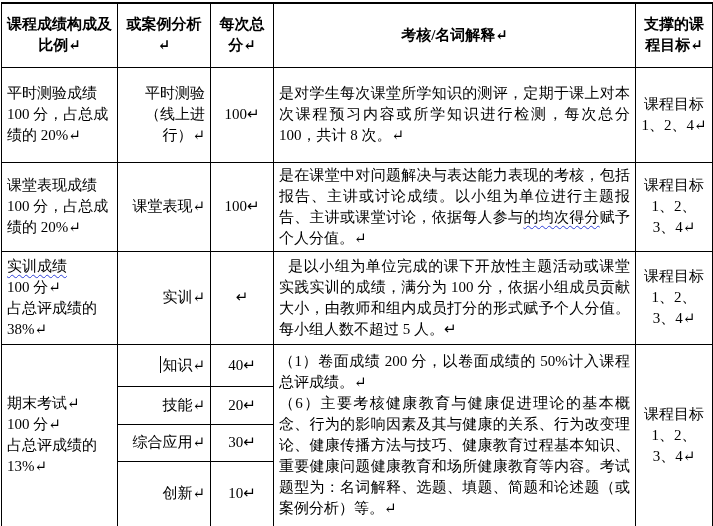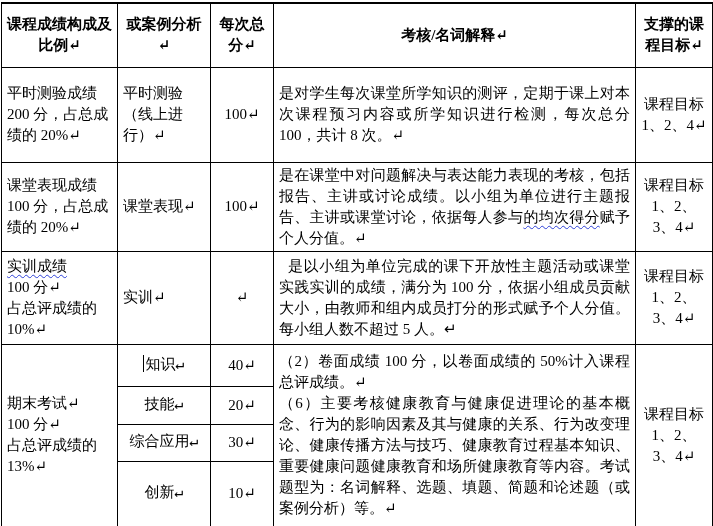--- a/index.html
+++ b/index.html
@@ -32,25 +32,25 @@
     vertical-align: middle;
     overflow: hidden;
   }
   tr.hdr td {
     font-weight: bold;
     text-align: center;
     line-height: 21px;
     padding: 2px 3px;
   }
   td.c1 { text-align: left; padding: 2px 6px; }
-  td.c2 { text-align: left; padding: 2px 7px; }
-  td.c3 { text-align: center; }
+  td.c2 { text-align: right; padding: 2px 7px; }
+  td.c3 { text-align: center; font-family: Liberation Serif, serif; }
   td.c4 { text-align: justify; padding: 2px 6px; }
   td.c5 { text-align: center; padding: 2px 4px; }
-  td.sub-label { text-align: center; padding: 2px 4px; font-family: Liberation Mono, monospace; }
+  td.sub-label { text-align: right; padding: 2px 4px; }
   .indent-first { text-indent: 9px; font-family: Liberation Serif, serif; }
   .squiggle {
     text-decoration: underline;
     text-decoration-style: wavy;
     text-decoration-color: #2e41d8;
     text-decoration-thickness: 1px;
     text-underline-offset: 3px;
   }
   .caret {
     display: inline-block;
@@ -78,57 +78,57 @@
     <tbody>
         <tr class="hdr" style="height:64px">
       <td>课程成绩构成及比例↵</td>
       <td>或案例分析↵</td>
       <td>每次总分↵</td>
       <td>考核/名词解释↵</td>
       <td>支撑的课程目标↵</td>
     </tr>
 
     <tr style="height:95px">
-      <td class="c1">平时测验成绩 200 分，占总成绩的 20%↵</td>
+      <td class="c1">平时测验成绩 100 分，占总成绩的 20%↵</td>
       <td class="c2">平时测验（线上进行）↵</td>
       <td class="c3">100↵</td>
       <td class="c4">是对学生每次课堂所学知识的测评，定期于课上对本次课程预习内容或所学知识进行检测，每次总分 100，共计 8 次。↵</td>
       <td class="c5">课程目标 1、2、4↵</td>
     </tr>
 
     <tr style="height:86px">
       <td class="c1">课堂表现成绩 100 分，占总成绩的 20%↵</td>
       <td class="c2">课堂表现↵</td>
       <td class="c3">100↵</td>
       <td class="c4"><span>是在课堂中对问题解决与表达能力表现的考核，包括报告、主讲或讨论成绩。以小组为单位进行主题报告、主讲或课堂讨论，依据每人参与</span><span class="squiggle">的均次得分</span><span>赋予个人分值。↵</span></td>
       <td class="c5">课程目标 1、2、3、4↵</td>
     </tr>
 
     <tr style="height:93px">
       <td class="c1">
         <div class="para"><span class="squiggle">实训成绩</span></div>
         <div class="para">100 分↵</div>
-        <div class="para">占总评成绩的 10%↵</div>
+        <div class="para">占总评成绩的 38%↵</div>
       </td>
       <td class="c2">实训↵</td>
       <td class="c3">↵</td>
       <td class="c4 indent-first">是以小组为单位完成的课下开放性主题活动或课堂实践实训的成绩，满分为 100 分，依据小组成员贡献大小，由教师和组内成员打分的形式赋予个人分值。每小组人数不超过 5 人。↵</td>
       <td class="c5">课程目标 1、2、3、4↵</td>
     </tr>
 
     <tr style="height:42px">
       <td class="c1" rowspan="4">
         <div class="para">期末考试↵</div>
         <div class="para">100 分↵</div>
         <div class="para">占总评成绩的 13%↵</div>
       </td>
       <td class="sub-label"><span class="caret"></span><span>知识↵</span></td>
       <td class="c3">40↵</td>
       <td class="c4" rowspan="4">
-        <div class="para">（2）卷面成绩 100 分，以卷面成绩的 50%计入课程总评成绩。↵</div>
+        <div class="para">（1）卷面成绩 200 分，以卷面成绩的 50%计入课程总评成绩。↵</div>
         <div class="para">（6）主要考核健康教育与健康促进理论的基本概念、行为的影响因素及其与健康的关系、行为改变理论、健康传播方法与技巧、健康教育过程基本知识、重要健康问题健康教育和场所健康教育等内容。考试题型为：名词解释、选题、填题、简题和论述题（或案例分析）等。↵</div>
       </td>
       <td class="c5" rowspan="4">课程目标 1、2、3、4↵</td>
     </tr>
     <tr style="height:38px">
       <td class="sub-label">技能↵</td>
       <td class="c3">20↵</td>
     </tr>
     <tr style="height:37px">
       <td class="sub-label">综合应用↵</td>

